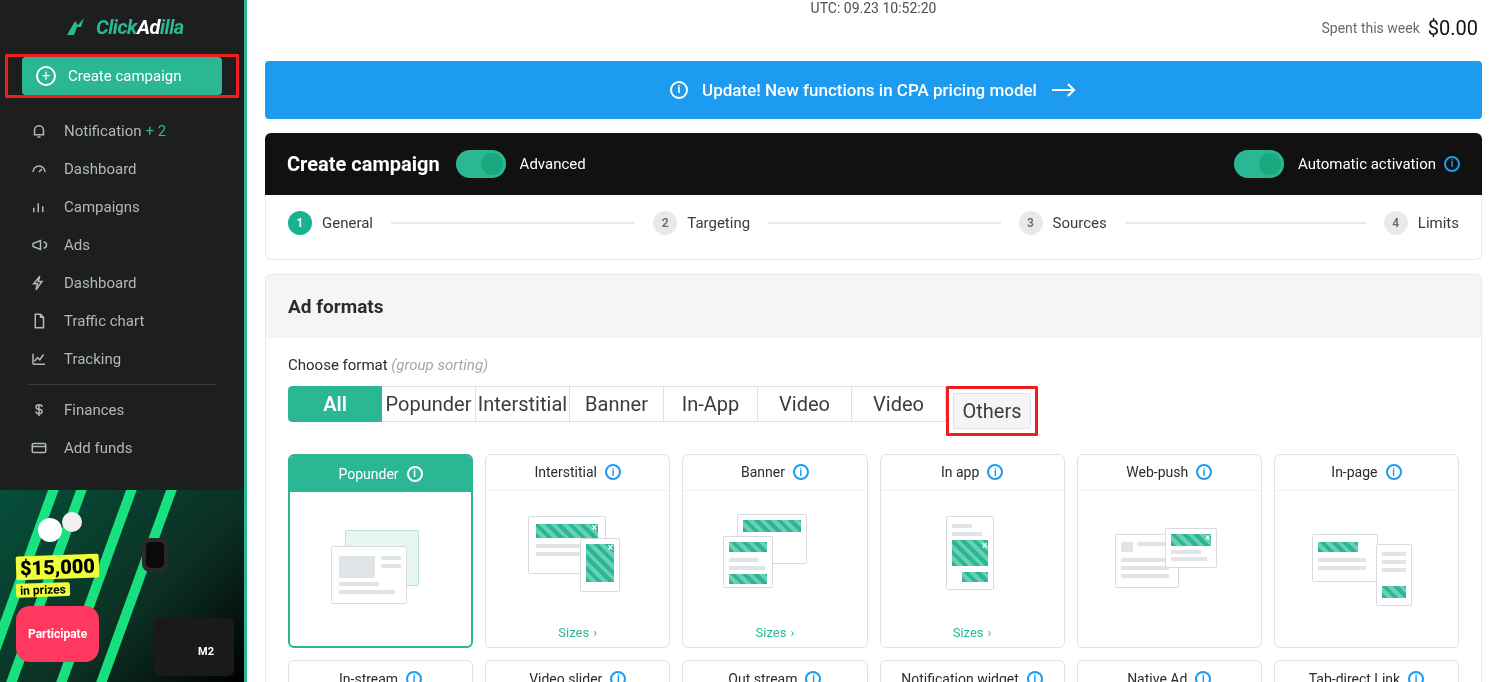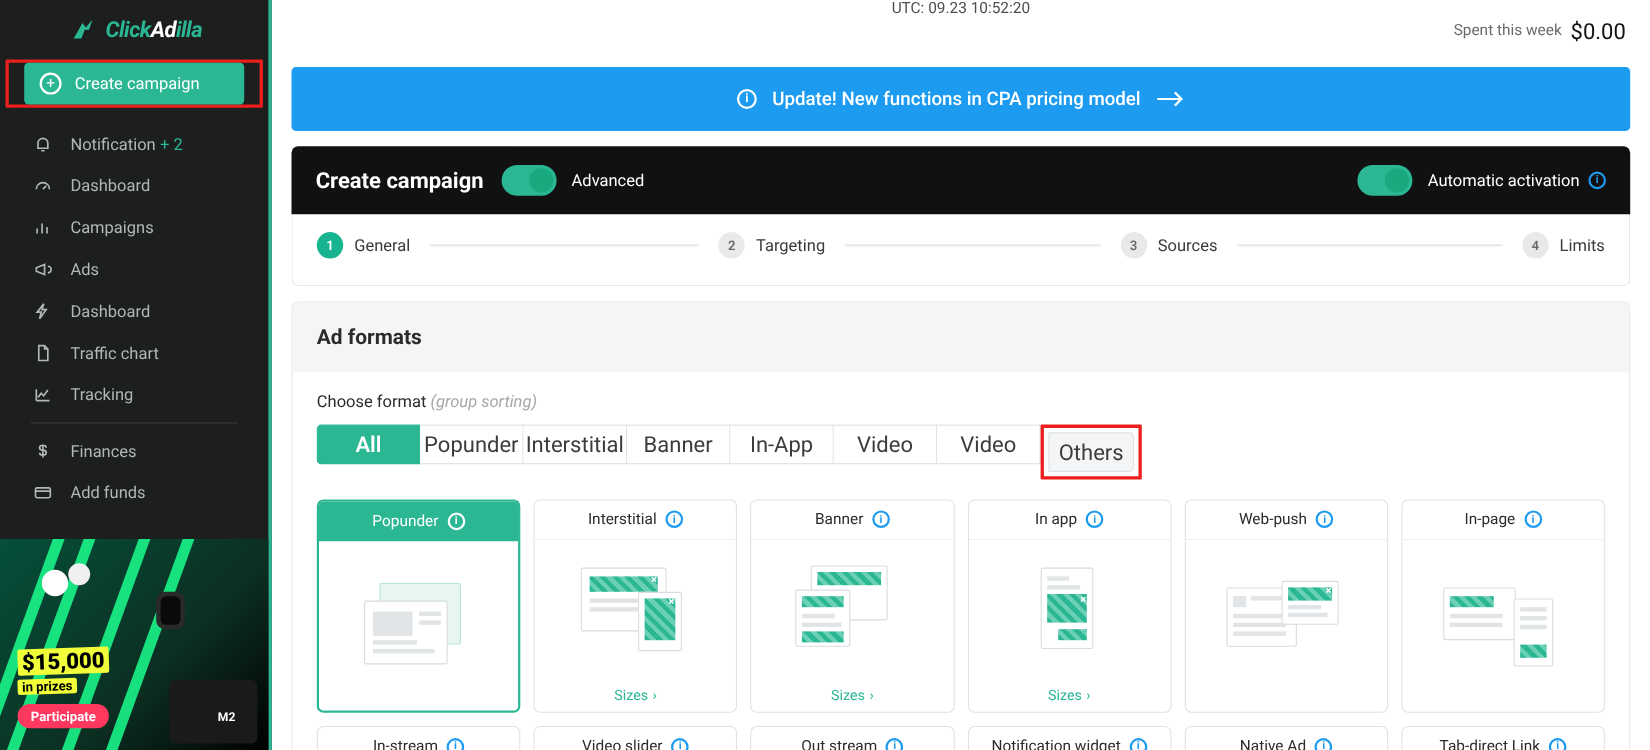--- a/index.html
+++ b/index.html
@@ -19,21 +19,21 @@
   .nav-item { display:flex; align-items:center; height:38px; padding-left:28px; color:#b3b7b7; font-size:15px; cursor:pointer; }
   .nav-item .nicon { width:22px; height:22px; margin-right:14px; display:flex; align-items:center; justify-content:center; }
   .nav-item .badge { color:#2bb794; margin-left:4px; }
   .divider { height:1px; background:#3a3d3d; margin: 6px 28px 6px 28px; }
   .promo { margin-top:auto; width: 100%; height:192px; background:linear-gradient(135deg,#054f3a 0%, #0c2f22 60%, #000 100%); position:relative; overflow:hidden;}
   .promo-bars { position:absolute; inset:0; }
   .promo-bar { position:absolute; top:-30px; width:10px; height:260px; background:#1bff8e; transform:rotate(20deg); opacity:0.85;}
   .promo-content { position:absolute; left:16px; bottom:20px; }
   .promo-prize { background:#f1ff3a; color:#000; font-weight:900; font-size:20px; padding:0 4px; border-radius:2px; display:inline-block; transform:rotate(-2deg);}
   .promo-sub { color:#000; background:#f1ff3a; font-weight:700; font-size:12px; padding:0 4px; display:inline-block; border-radius:2px; margin-top:-2px; transform:rotate(-2deg);}
-  .promo-part { margin-top:8px; background:#ff3860; color:#fff; font-weight:700; font-size:12px; padding:4px 12px; border-radius:14px; display:inline-block; }
+  .promo-part { margin-top:8px; background:#ff3860; color:#fff; font-weight:700; font-size:12px; padding:21px 12px; border-radius:14px; display:inline-block; }
   .promo-headphone { position:absolute; left:30px; top:12px; width:60px; height:60px; }
   .promo-watch { position:absolute; left:130px; top:40px; width:50px; height:50px;}
   .promo-ipad { position:absolute; right:10px; bottom:6px; width:80px; height:58px; background:#1a1a1a; border-radius:6px;}
   .promo-m2 { position:absolute; color:#fff; font-size:11px; right:30px; bottom:24px; font-weight:700;}
   
   .main { flex:1; height:100%; overflow:hidden; display:flex; flex-direction:column; }
   .topbar { height:48px; display:flex; align-items:center; padding: 0 22px; color:#4f4f4f; font-size:14px;flex-direction:column;}
   .topbar-right { margin-left:auto; display:flex; align-items:center; gap:8px; color:#6a6a6a;}
   .spent-val { color:#111; font-size:20px;}
   .content { padding: 14px 18px 0 18px; overflow:hidden; }

